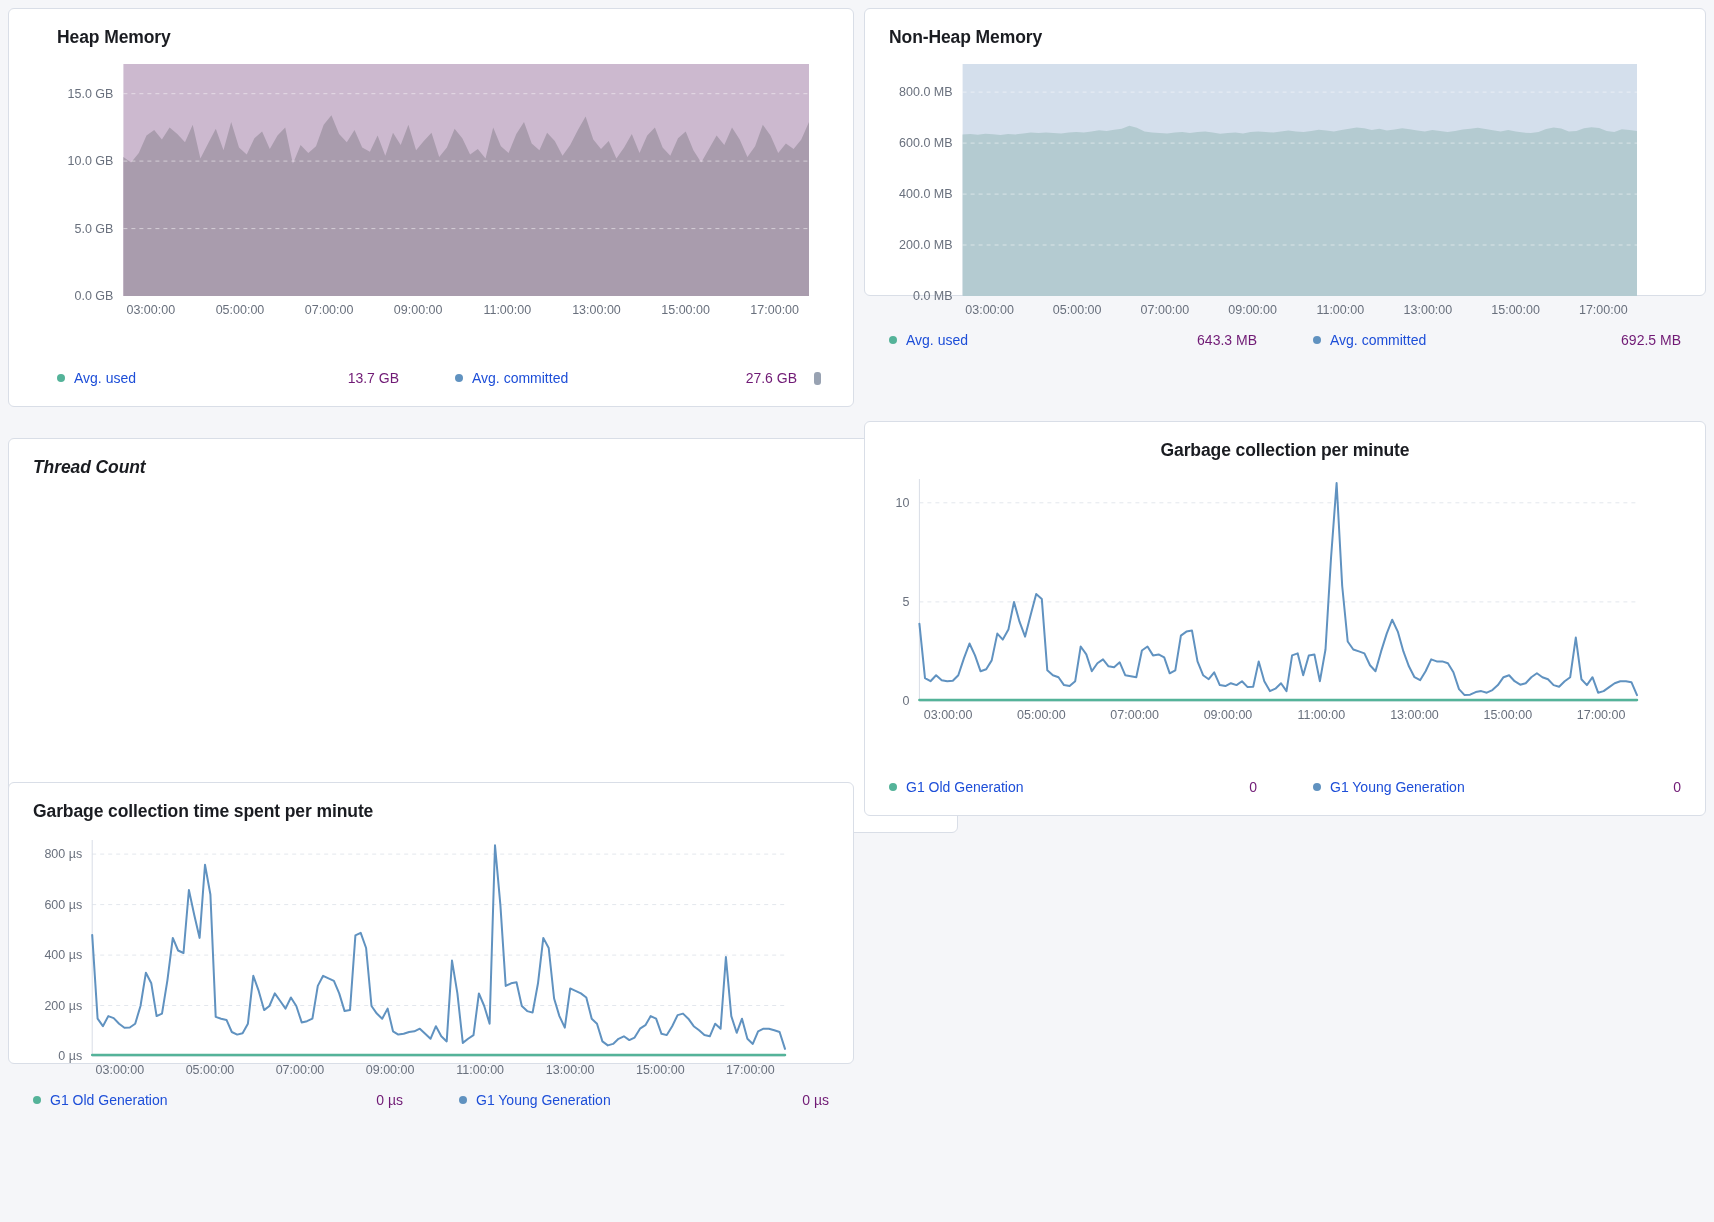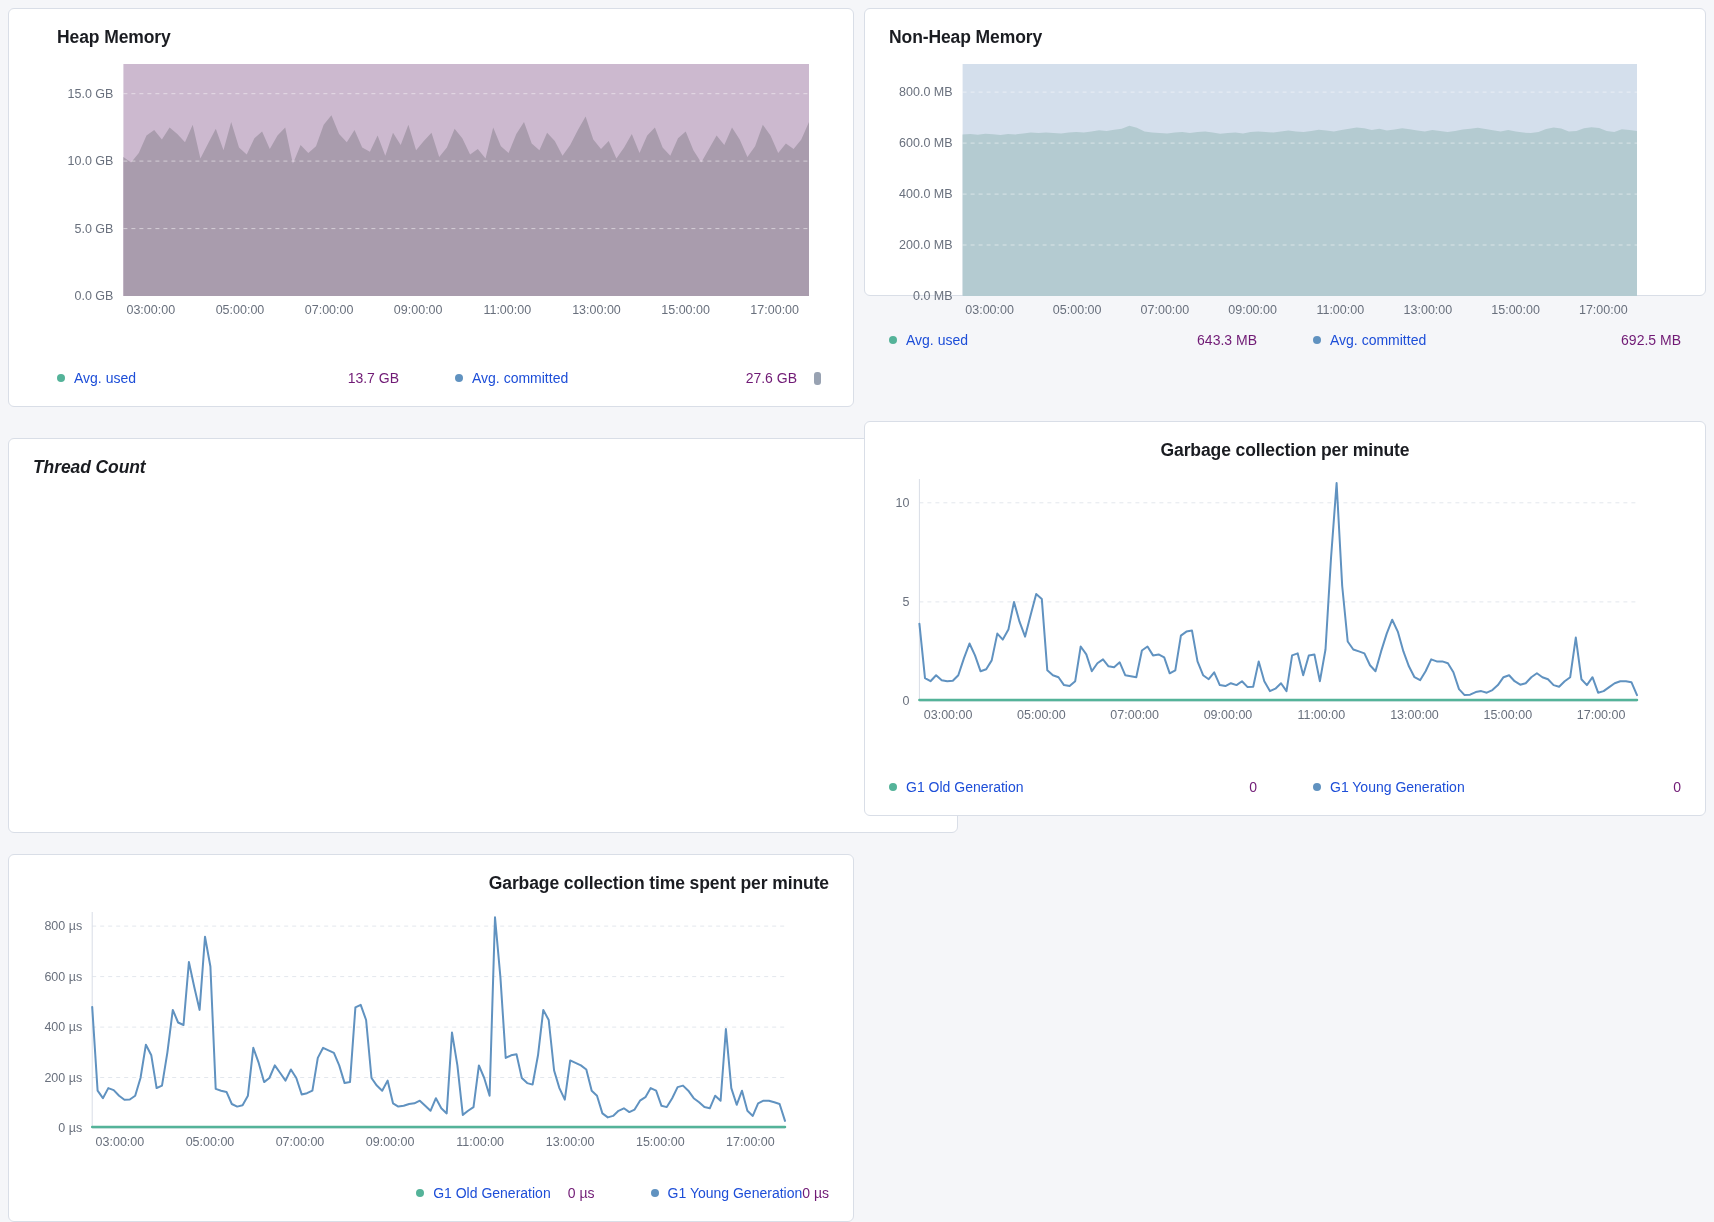--- a/index.html
+++ b/index.html
@@ -17,21 +17,21 @@
     border: 1px solid #D9DEE7;
     border-radius: 6px;
     padding: 18px 24px 12px 24px;
     display: flex;
     flex-direction: column;
   }
   #p-heap    { left:8px;   top:8px;   width:846px; height:399px;padding-left:48px; }
   #p-nonheap { left:864px; top:8px;   width:842px; height:288px; }
   #p-threads { left:8px;   top:438px; width:950px; height:395px;font-style:italic; }
   #p-gcmin   { left:864px; top:421px; width:842px; height:395px;text-align:center; }
-  #p-gctime  { left:8px;   top:854px; width:846px; height:368px;align-items:flex-end; }
+  #p-gctime  { left:8px;   top:782px; width:846px; height:282px; }
 
   .panel-title {
     font-size: 17.5px;
     font-weight: 700;
     color: #1A1C21;
     letter-spacing: -0.1px;
     margin-bottom: 12px;
   }
   .chart { width: 100%; position: relative; }
   .chart-mem  { height: 258px; margin-top: 4px; }

